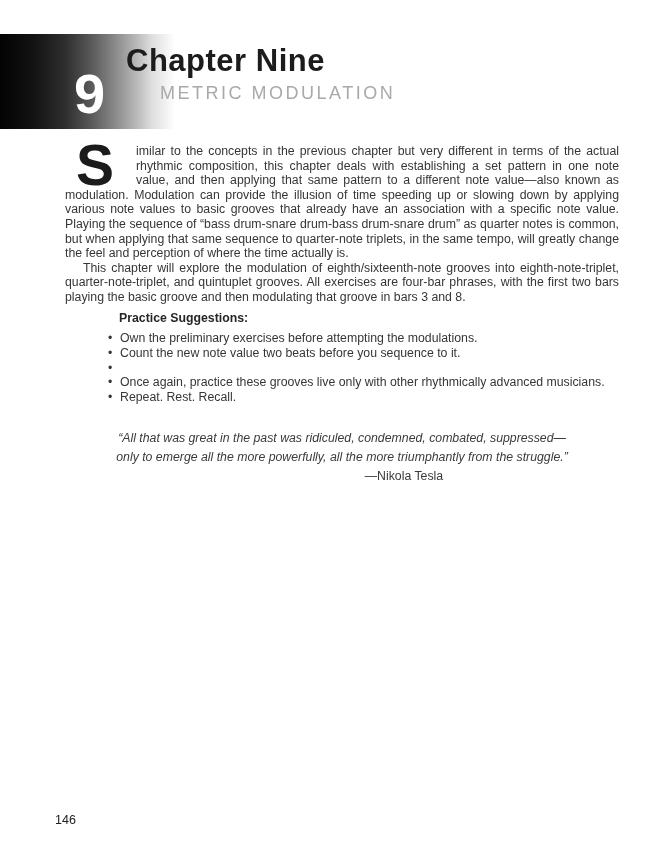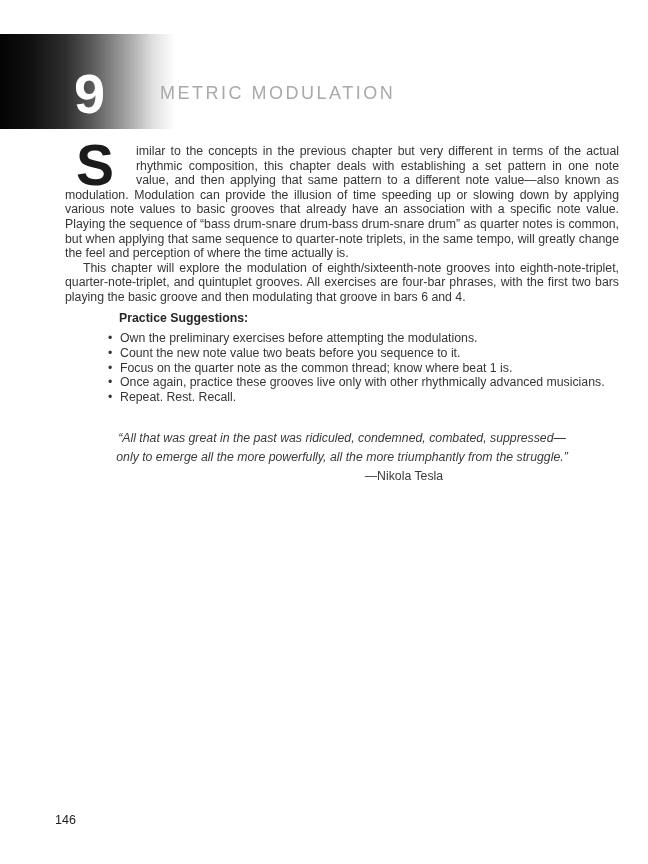--- a/index.html
+++ b/index.html
@@ -130,42 +130,42 @@
     color: #222222;
   }
 </style>
 </head>
 <body>
 
 <div class="page">
 
   <div class="header-bar"></div>
   <div class="chapter-number">9</div>
+  <div class="chapter-label">Chapter Nine</div>
   <div class="chapter-title">METRIC MODULATION</div>
 
   <div class="content">
     <p>
       <span class="drop-cap-box"><span class="drop-cap">S</span></span><span>imilar to the concepts in the previous chapter but very different in terms of the actual rhythmic composition, this chapter deals with establishing a set pattern in one note value, and then applying that same pattern to a different note value—also known as modulation. Modulation can provide the illusion of time speeding up or slowing down by applying various note values to basic grooves that already have an association with a specific note value. Playing the sequence of “bass drum-snare drum-bass drum-snare drum” as quarter notes is common, but when applying that same sequence to quarter-note triplets, in the same tempo, will greatly change the feel and perception of where the time actually is.</span>
     </p>
-    <p class="para-indent">This chapter will explore the modulation of eighth/sixteenth-note grooves into eighth-note-triplet, quarter-note-triplet, and quintuplet grooves. All exercises are four-bar phrases, with the first two bars playing the basic groove and then modulating that groove in bars 6 and 4.</p>
+    <p class="para-indent">This chapter will explore the modulation of eighth/sixteenth-note grooves into eighth-note-triplet, quarter-note-triplet, and quintuplet grooves. All exercises are four-bar phrases, with the first two bars playing the basic groove and then modulating that groove in bars 3 and 8.</p>
 
     <div class="practice-heading">Practice Suggestions:</div>
 
     <ul class="practice-list">
       <li>
         <span class="bullet">•</span>
         <span>Own the preliminary exercises before attempting the modulations.</span>
       </li>
       <li>
         <span class="bullet">•</span>
         <span>Count the new note value two beats before you sequence to it.</span>
       </li>
       <li>
         <span class="bullet">•</span>
-        <span>Focus on the quarter note as the common thread; know where beat 1 is.</span>
       </li>
       <li>
         <span class="bullet">•</span>
         <span>Once again, practice these grooves live only with other rhythmically advanced musicians.</span>
       </li>
       <li>
         <span class="bullet">•</span>
         <span>Repeat. Rest. Recall.</span>
       </li>
     </ul>

